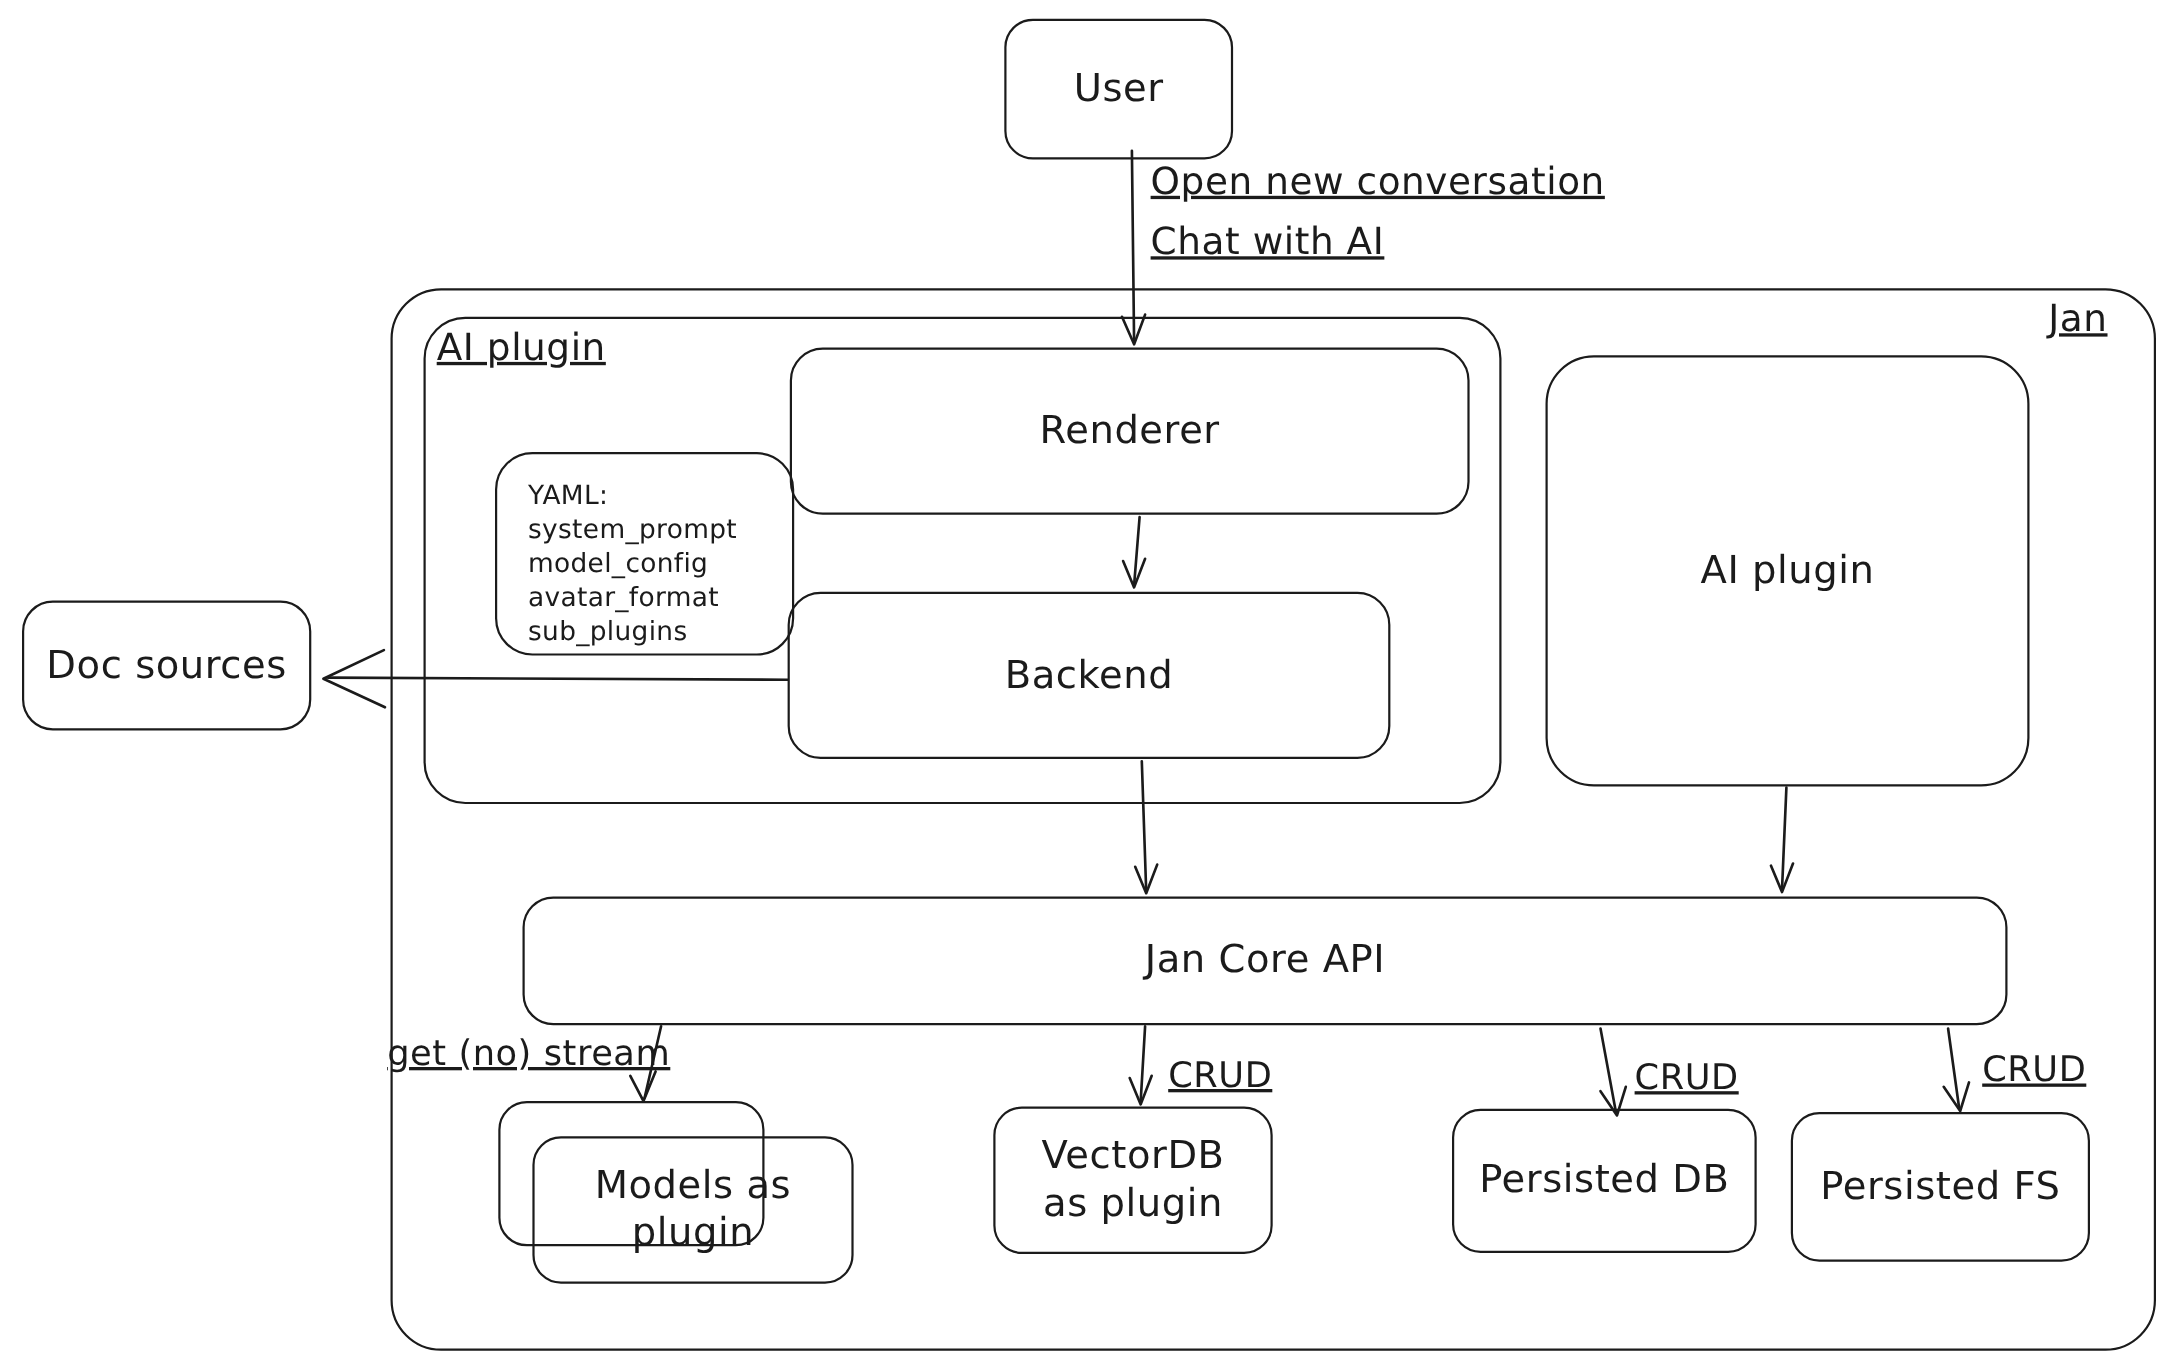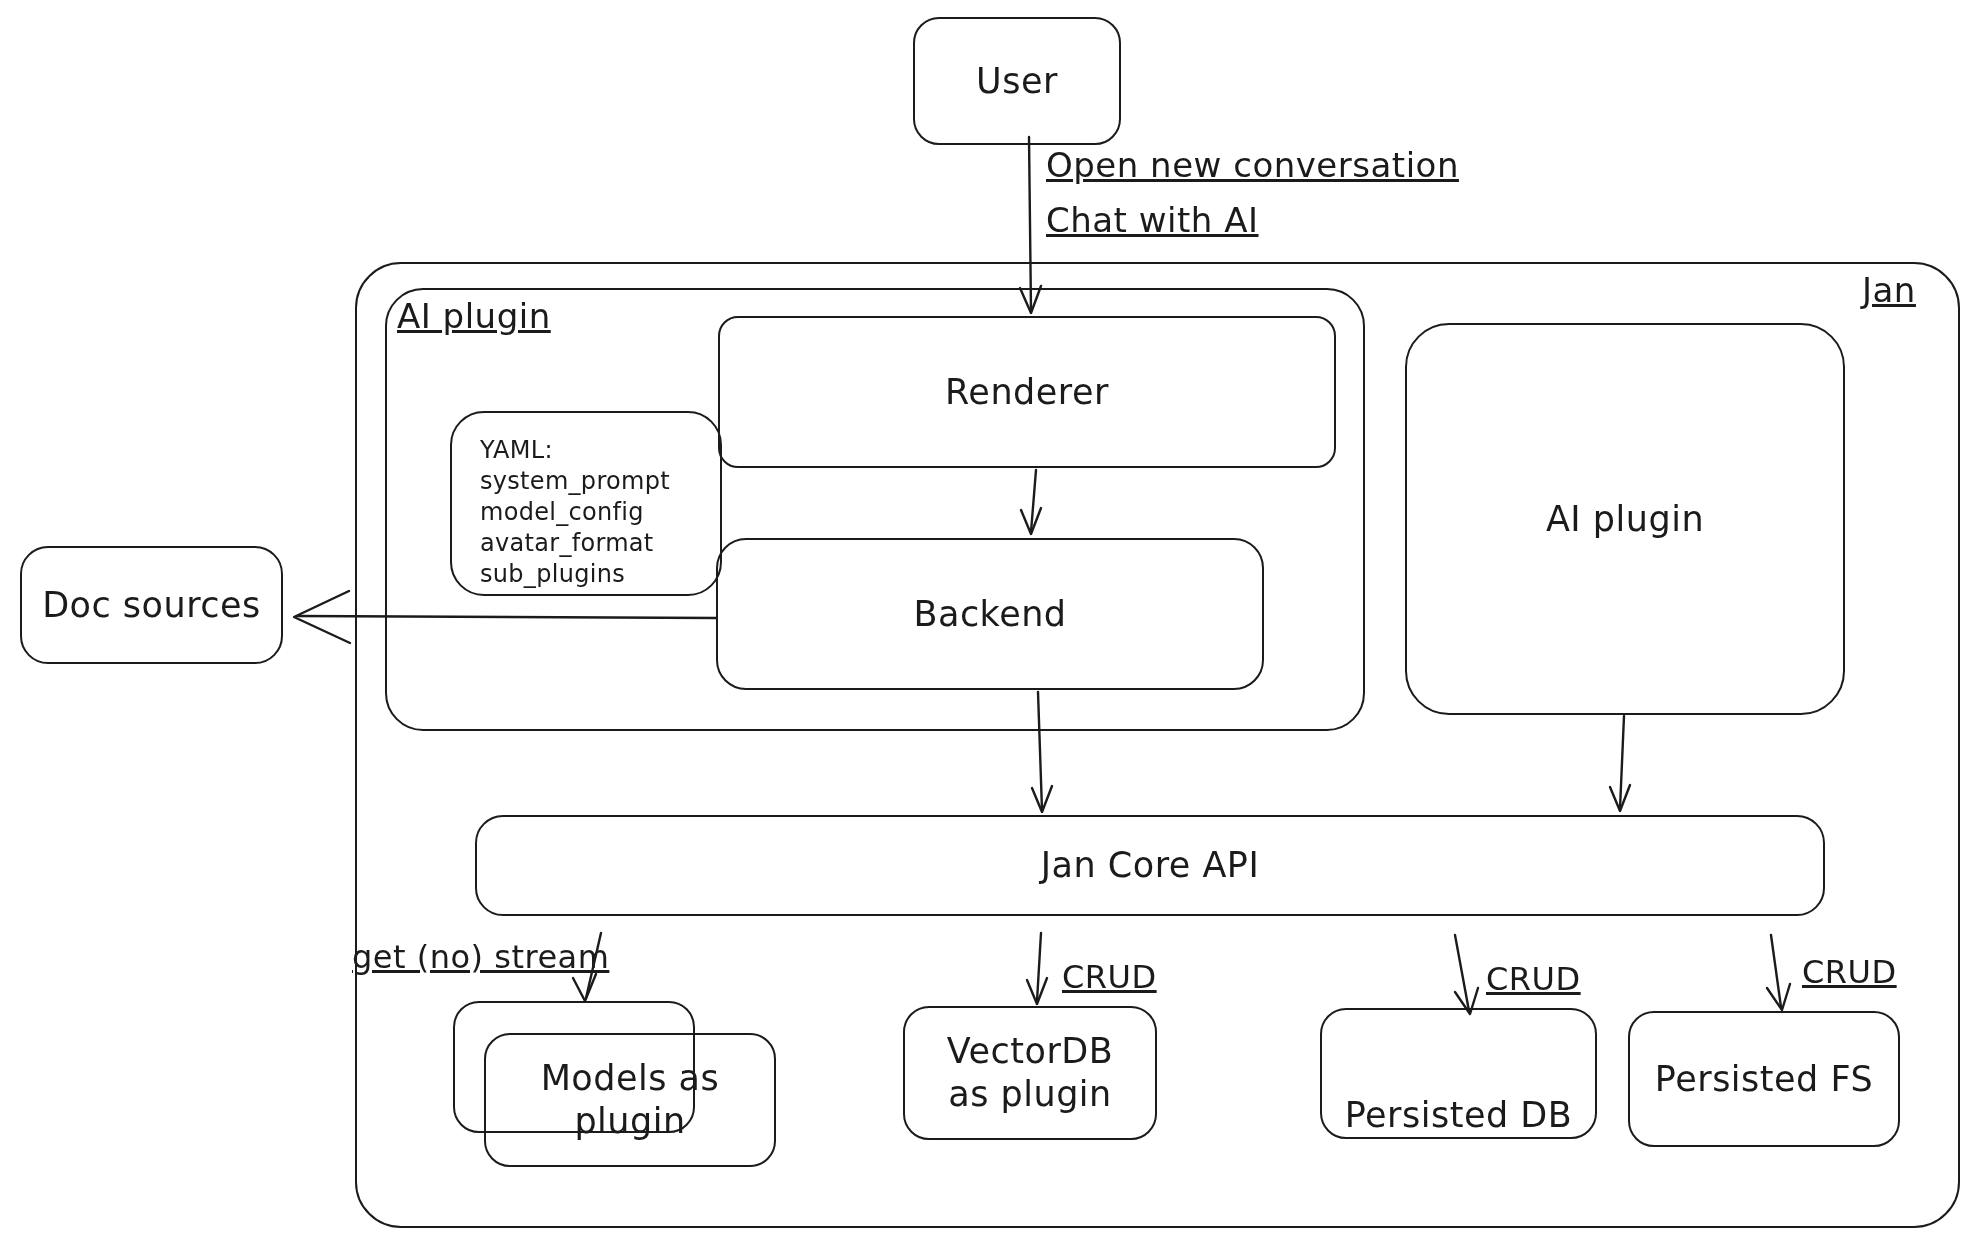--- a/index.html
+++ b/index.html
@@ -35,32 +35,32 @@
     letter-spacing:.5px;
     text-decoration:underline;
   }
 
   
   .user{left:913px;top:17px;width:208px;height:128px;border-radius:26px;}
   .jan{left:355px;top:262px;width:1605px;height:966px;border-radius:46px;}
   .jan-label{left:1862px;top:270px;font-size:34px;}
   .aiplug-container{left:385px;top:288px;width:980px;height:443px;border-radius:38px;}
   .aiplug-container-label{left:397px;top:296px;font-size:34px;}
-  .renderer{left:718px;top:316px;width:618px;height:152px;border-radius:20px;}
+  .renderer{left:718px;top:316px;width:618px;height:152px;border-radius:30px;}
   .backend{left:716px;top:538px;width:548px;height:152px;border-radius:30px;}
   .yaml{left:422px;top:411px;width:272px;height:185px;border-radius:34px;
         display:block;padding:22px 0 0 28px;text-align:left;margin-left:28px;}
   .yaml .yaml-line{font-size:24px;line-height:31px;letter-spacing:.3px;}
   .aiplug-right{left:1405px;top:323px;width:440px;height:392px;border-radius:44px;}
   .doc{left:20px;top:546px;width:263px;height:118px;border-radius:28px;}
-  .api{left:475px;top:815px;width:1350px;height:101px;border-radius:28px;justify-content:center;}
+  .api{left:475px;top:815px;width:1350px;height:117px;border-radius:28px;justify-content:center;}
   .models-outer{left:453px;top:1001px;width:242px;height:132px;border-radius:26px;}
   .models-inner{left:484px;top:1033px;width:292px;height:134px;border-radius:26px;padding:0 24px;}
   .vectordb{left:903px;top:1006px;width:254px;height:134px;border-radius:26px;padding:0 26px;text-align:center;}
-  .pdb{left:1320px;top:1008px;width:277px;height:131px;border-radius:26px;align-items:flex-end;}
+  .pdb{left:1320px;top:1008px;width:277px;height:131px;border-radius:26px;}
   .pfs{left:1628px;top:1011px;width:272px;height:136px;border-radius:26px;}
 
   
   .lbl-openchat{left:1046px;top:138px;font-size:34px;line-height:55px;}
   .lbl-stream{left:352px;top:938px;font-size:32px;}
   .lbl-crud-vectordb{left:1062px;top:958px;font-size:32px;}
   .lbl-crud-pdb{left:1486px;top:960px;font-size:32px;}
   .lbl-crud-pfs{left:1802px;top:953px;font-size:32px;}
 
   .arrows{

